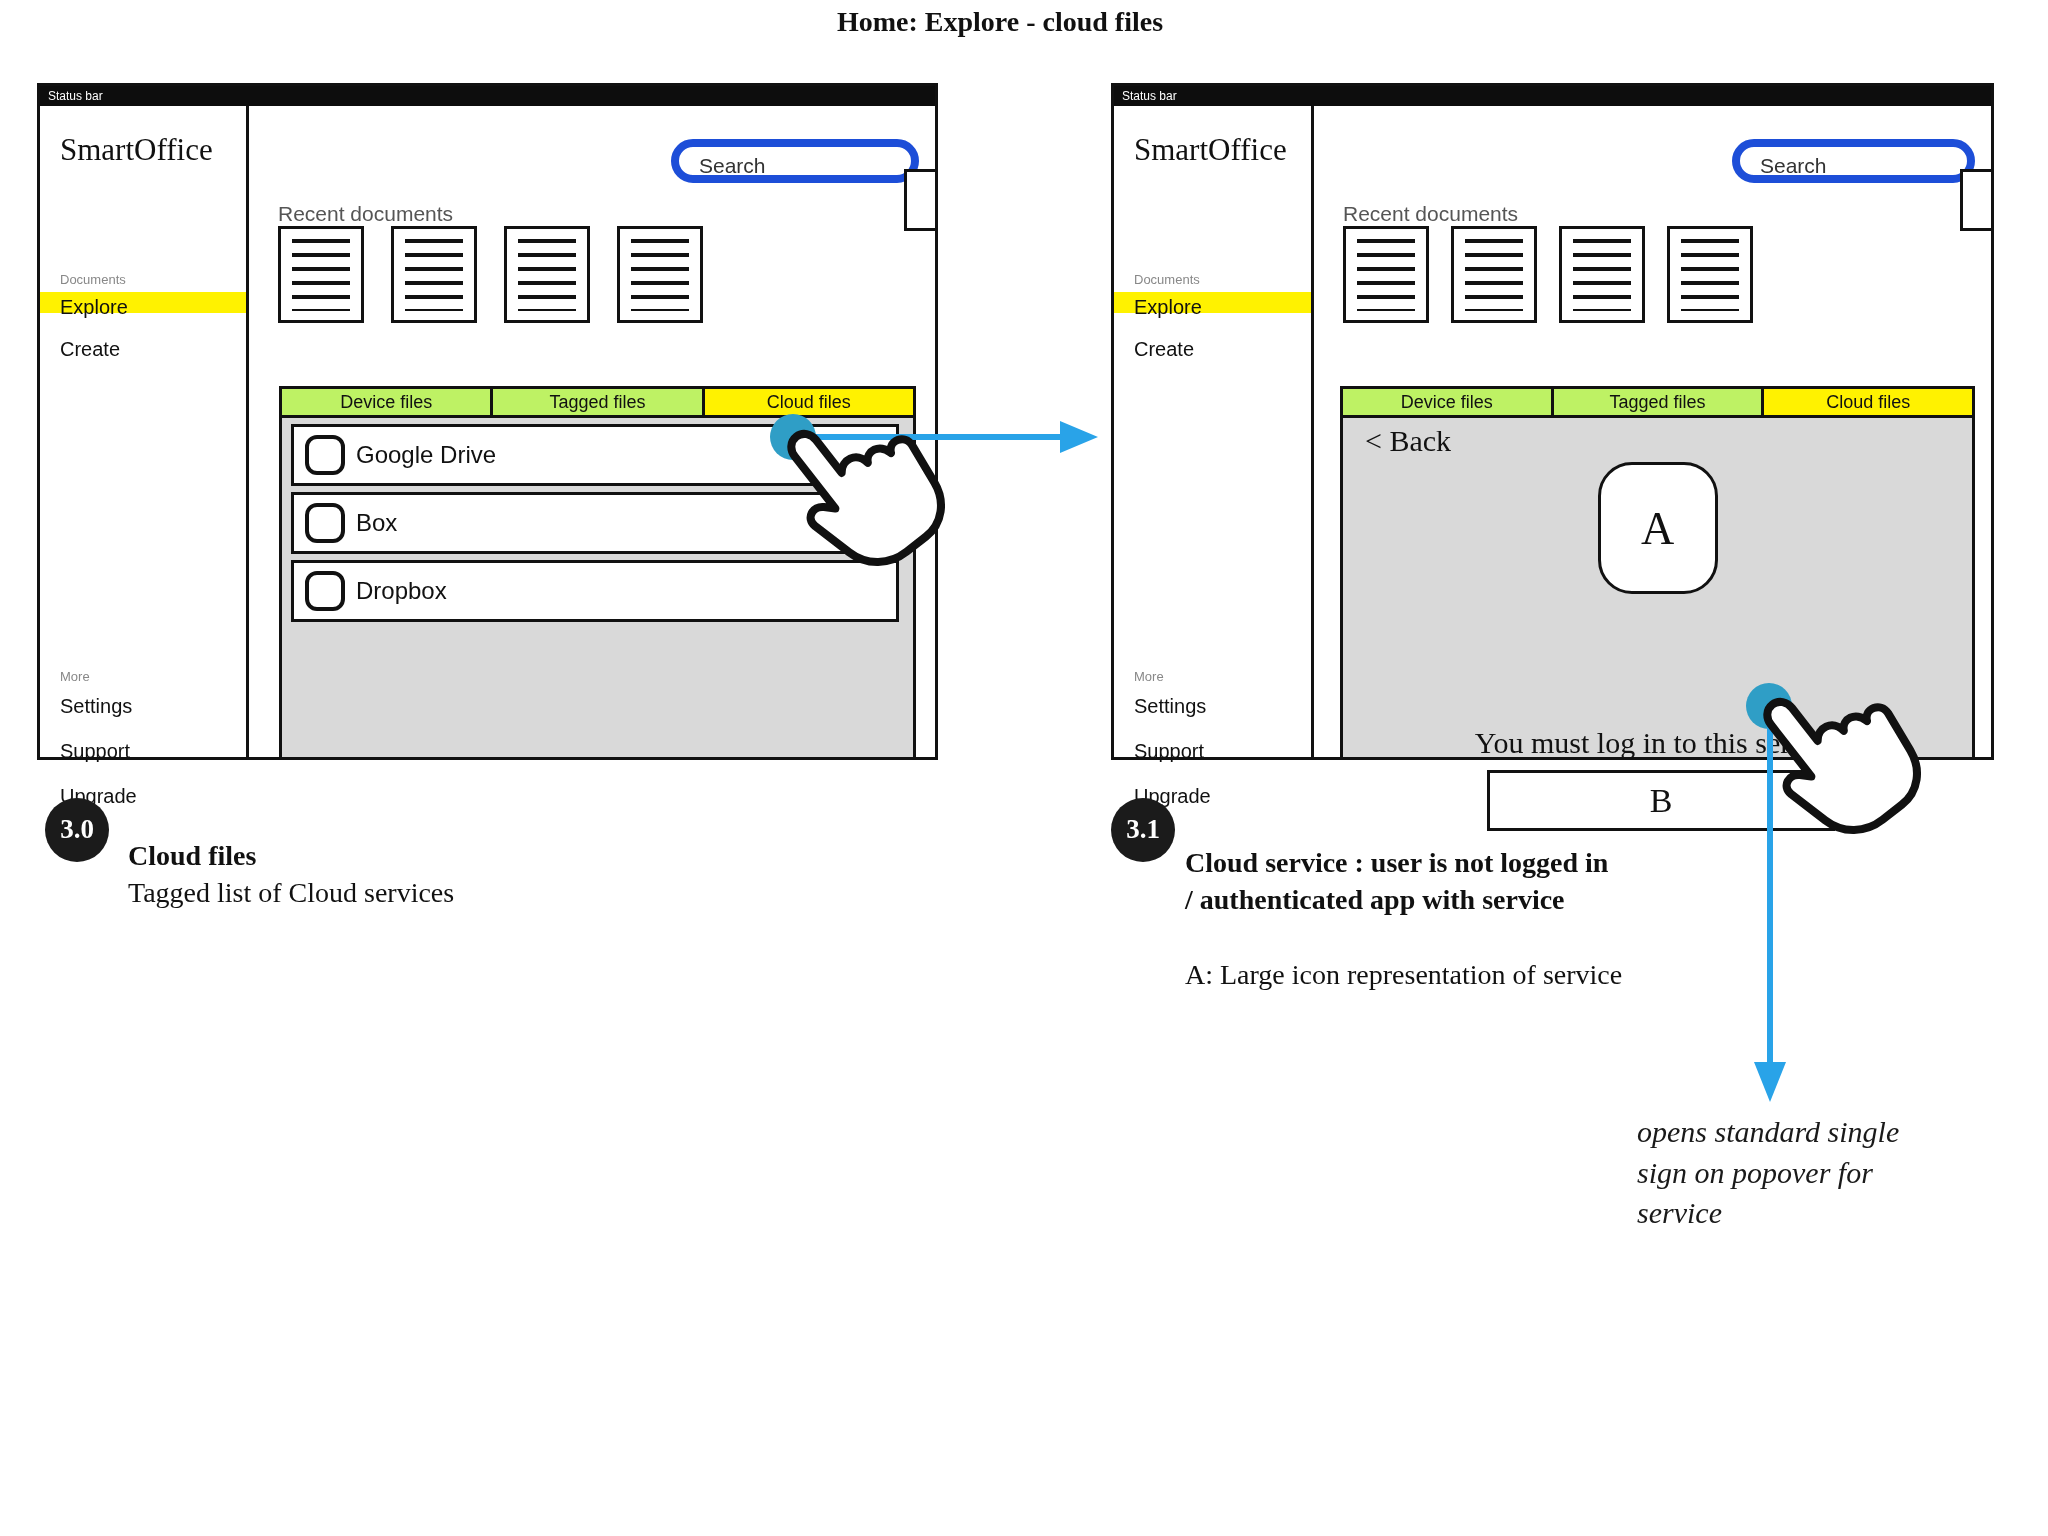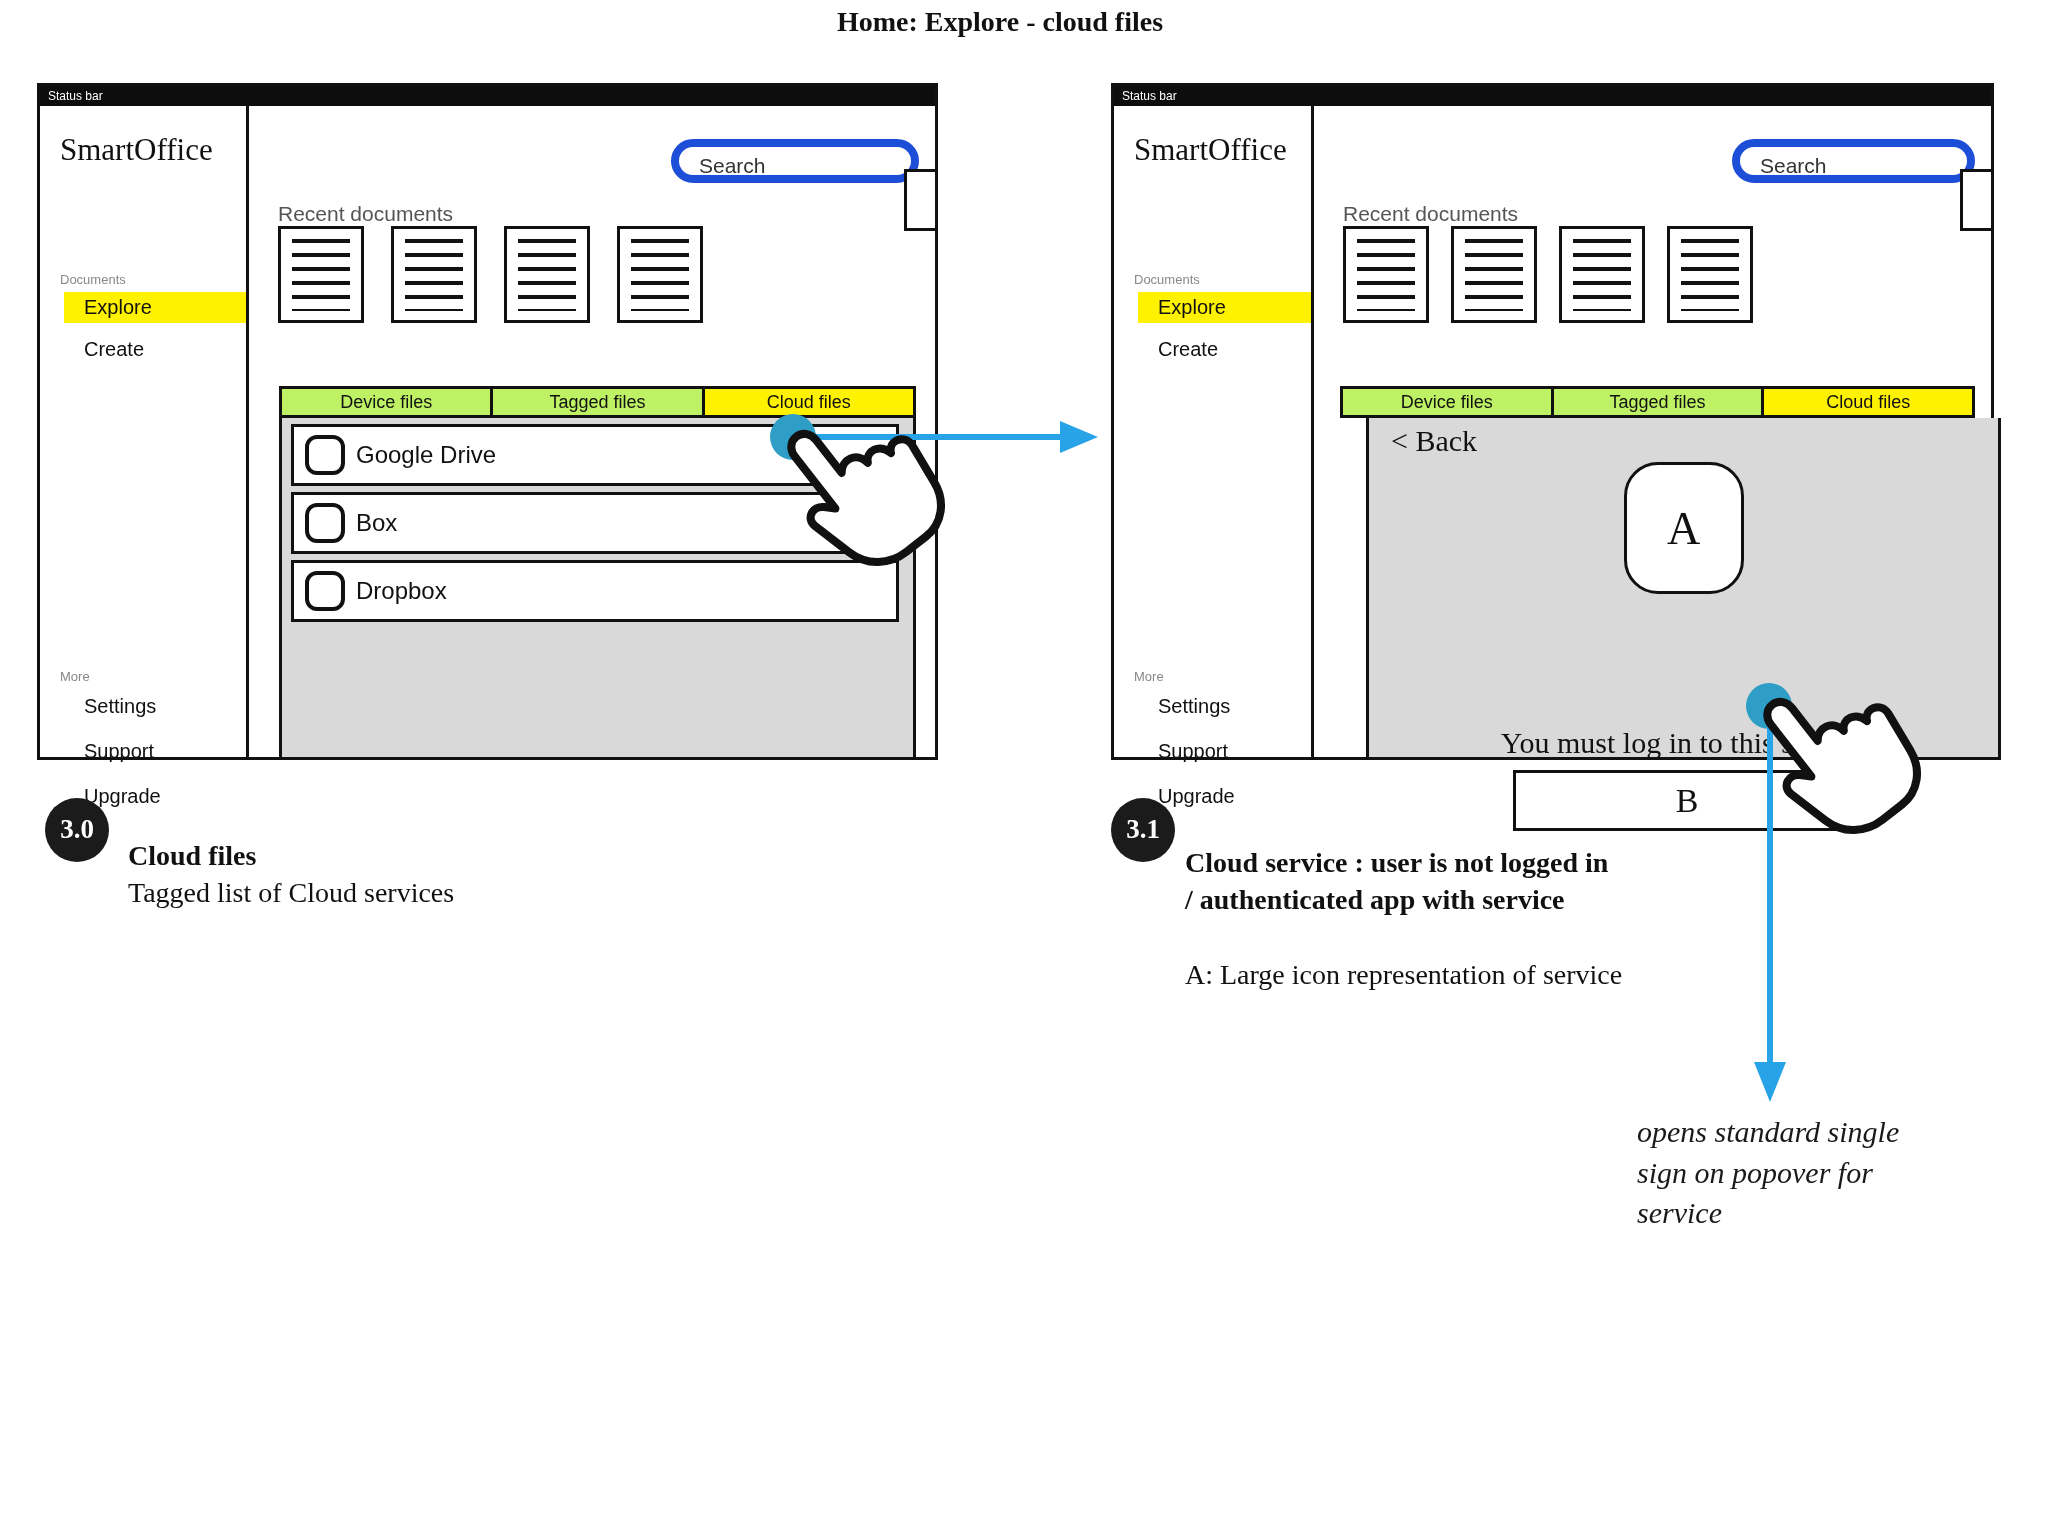--- a/index.html
+++ b/index.html
@@ -32,22 +32,22 @@
   }
 
   .sidebar {
     position:absolute; left:0; top:20px; bottom:0; width:209px;
     border-right:3px solid #111; background:#fff;
   }
   .mock-right .sidebar { width:200px; }
   .app-name { position:absolute; left:20px; top:26px; font-size:31px; color:#111;
               font-family:"Liberation Serif", serif; }
   .side-section { position:absolute; left:20px; font-size:13px; color:#888; }
-  .side-item { position:absolute; left:0; right:0; height:31px; font-size:20px;
-               line-height:31px; padding-left:20px; color:#111; cursor:pointer;margin-left:24px; }
+  .side-item { position:absolute; left:0; right:0; height:21px; font-size:20px;
+               line-height:31px; padding-left:20px; color:#111; cursor:pointer; }
   .side-item.active { background:#FFF200; }
 
   .main { position:absolute; top:20px; bottom:0; right:0; }
   .mock-left  .main { left:212px; }
   .mock-right .main { left:203px; }
 
   .searchbox {
     position:absolute; top:33px; height:44px;
     border:8px solid #1d4ed8; border-radius:24px; background:#fff;
     font-size:21px; color:#333; line-height:38px; padding-left:20px;
@@ -82,21 +82,21 @@
     font-size:18px; line-height:26px; color:#111; cursor:pointer;
   }
   .tab + .tab { margin-left:-3px; }
   .tab.active { background:#FFF200; }
 
   .panel {
     position:absolute; background:#D9D9D9;
     border:3px solid #111; border-top:none;
   }
   .mock-left  .panel { left:27px; top:312px; width:637px; height:342px; }
-  .mock-right .panel { left:23px; top:312px; width:635px; height:342px;margin-left:26px; }
+  .mock-right .panel { left:23px; top:312px; width:635px; height:342px; }
 
   
   .svc-list { position:absolute; left:9px; right:14px; top:6px; }
   .svc-row {
     height:62px; background:#fff; border:3px solid #111; margin-bottom:6px;
     display:flex; align-items:center; cursor:pointer;
   }
   .radio {
     width:40px; height:40px; border:4px solid #111; border-radius:12px;
     background:#fff; margin-left:11px;

